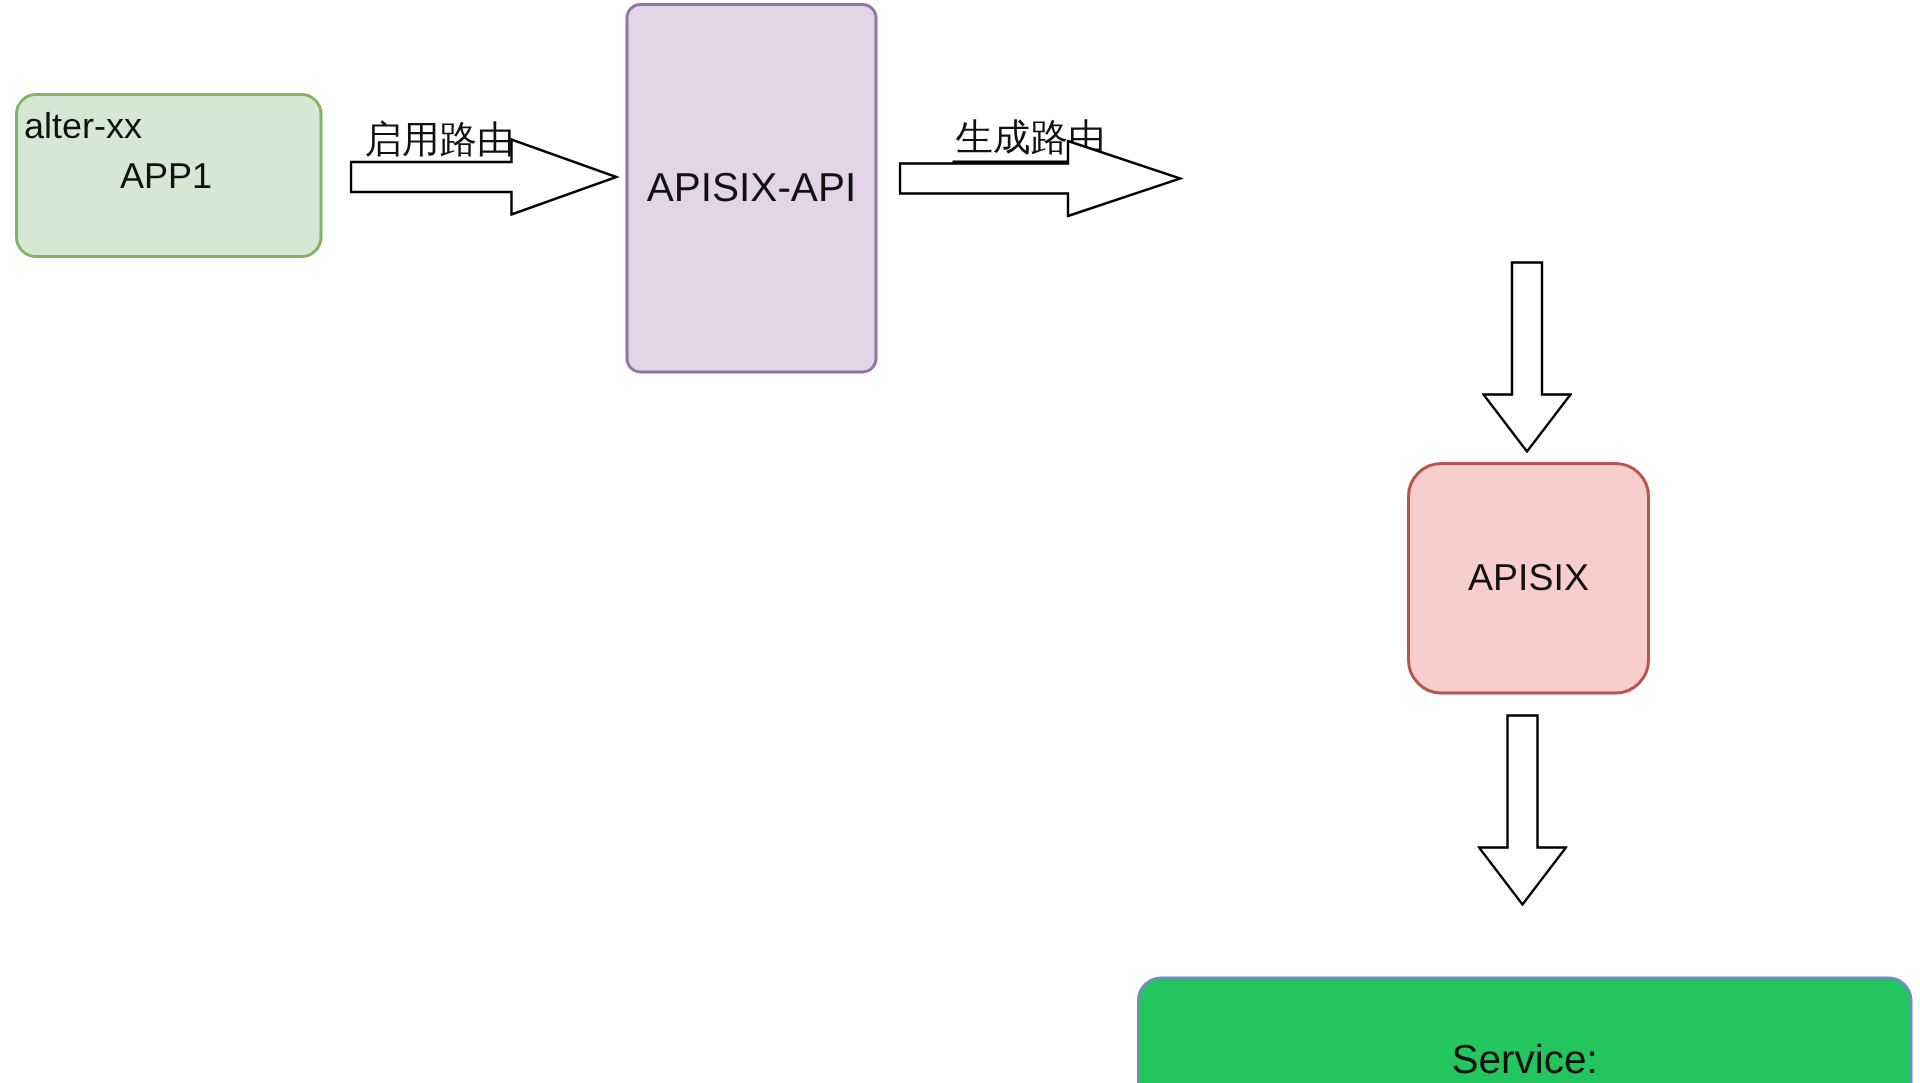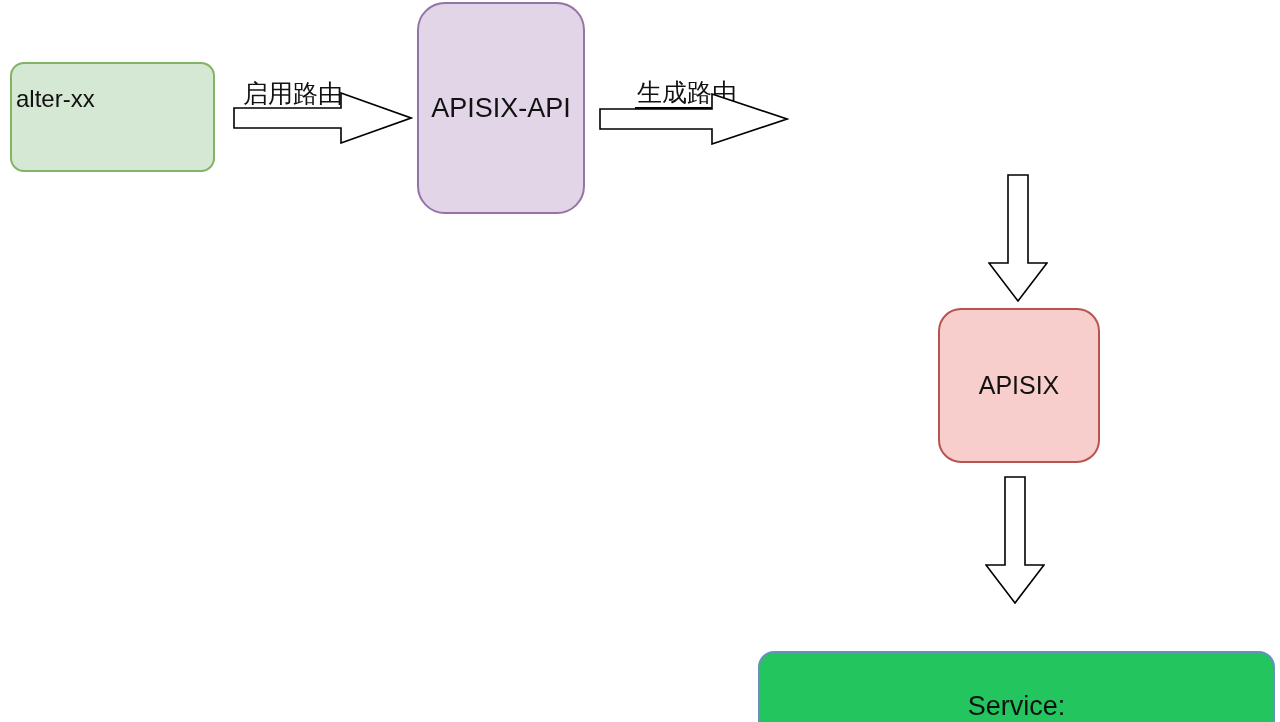--- a/index.html
+++ b/index.html
@@ -25,30 +25,30 @@
     justify-content: center;
     text-align: center;
   }
   
   .node-app {
     left: 10px; top: 62px;
     width: 205px; height: 110px;
     border-radius: 14px;
     justify-content: flex-start;
     text-align: left;
-    padding: 18px 4px;
+    padding: 4px 4px;
     font-size: 24px;
     line-height: 33px;
   }
   .node-app .line2 { padding-left: 64px; }
   
   .node-apisix-api {
     left: 417px; top: 2px;
-    width: 168px; height: 212px;
-    border-radius: 28px;
+    width: 168px; height: 247px;
+    border-radius: 10px;
     font-size: 27px;
   }
   
   .node-route {
     left: 790px; top: 45px;
     width: 462px; height: 118px;
     border-radius: 16px;
     font-size: 27px;
     line-height: 36px;
   }
@@ -83,20 +83,21 @@
   .arrow-down-1 { left: 988px; top: 174px; }
   .arrow-down-2 { left: 985px; top: 476px; }
 </style>
 </head>
 <body>
 
 <div class="canvas">
 
   <div class="node node-app" style="background-color: rgb(213, 232, 212); border-color: rgb(130, 179, 102);">
     <div class="line1">alter-xx</div>
+    <div class="line2">APP1</div>
   </div>
 
   <div class="edge-label edge-label-1">启用路由</div>
 
   <svg class="arrow arrow-1" width="180" height="52" viewBox="0 0 180 52">
     <polygon points="1,16 108,16 108,1 178,26 108,51 108,36 1,36" fill="#ffffff" stroke="#000000" stroke-width="1.6" stroke-linejoin="miter"></polygon>
   </svg>
 
   <div class="node node-apisix-api" style="background-color: rgb(225, 213, 231); border-color: rgb(150, 115, 166);">
     <div>APISIX-API</div>

